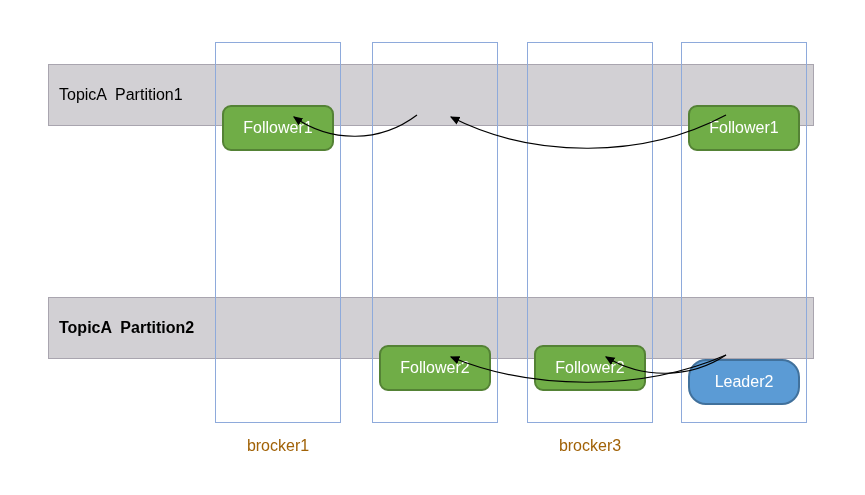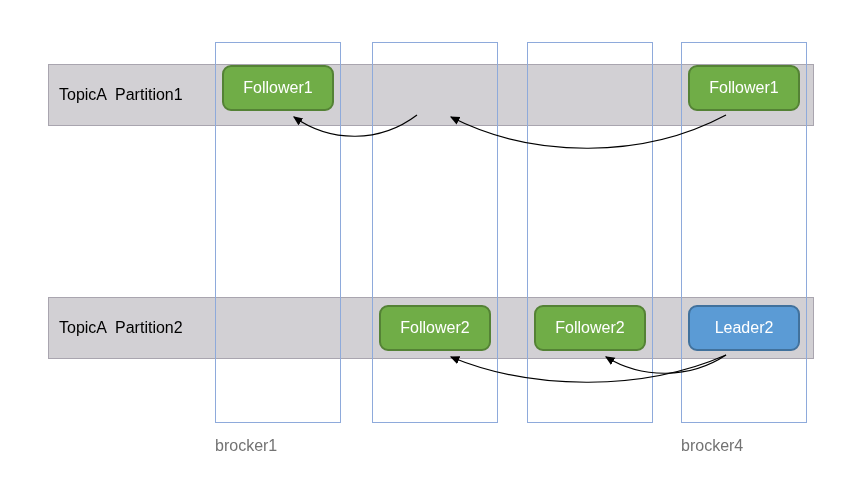--- a/index.html
+++ b/index.html
@@ -43,74 +43,76 @@
     width: 112px;
     height: 46px;
     border-radius: 9px;
     box-sizing: border-box;
     color: #ffffff;
     font-size: 16px;
     display: flex;
     align-items: center;
     justify-content: center;
     white-space: nowrap;
+    margin-top: 40px;
   }
   .node.follower {
     background: var(--follower-fill, #70ad47);
     border: 2px solid var(--follower-border, #548235);
   }
   .node.leader {
     background: var(--leader-fill, #5b9bd5);
     border: 2px solid var(--leader-border, #41719c);
   }
   .broker-label {
     position: absolute;
     top: 437px;
     width: 126px;
+    text-align: center;
     font-size: 16px;
-    color: #737373;
+    color: #a16207;
   }
   svg.arrow-layer {
     position: absolute;
     left: 0;
     top: 0;
     pointer-events: none;
   }
 </style>
 </head>
 <body>
 
 <div class="stage">
 
   <div class="band" id="band-0" style="top: 40px; margin-top: 24px;">
     <span class="band-label">TopicA  Partition1</span>
   </div>
-  <div class="band" id="band-1" style="top: 297px;">
+  <div class="band" id="band-1" style="top: 297px; font-weight: bold;">
     <span class="band-label">TopicA  Partition2</span>
   </div>
 
   <div class="broker" style="left: 215px;"></div>
   <div class="broker" style="left: 372px;"></div>
   <div class="broker" style="left: 527px;"></div>
   <div class="broker" style="left: 681px;"></div>
 
   <div class="node follower" style="left: 222px; top: 65px;">Follower1</div>
   <div class="node follower" style="left: 688px; top: 65px;">Follower1</div>
   <div class="node follower" style="left: 379px; top: 305px;">Follower2</div>
   <div class="node follower" style="left: 534px; top: 305px;">Follower2</div>
-  <div class="node leader" style="left: 688px; top: 305px;">Leader2</div>
+  <div class="node leader" style="left: 688px; top: 319px; border-radius: 18px;">Leader2</div>
 
   <svg class="arrow-layer" id="arrow-layer" width="865" height="495">
     <defs>
       <marker id="arrowhead" markerWidth="9" markerHeight="8" refX="7" refY="3.5" orient="auto">
         <path d="M0,0 L8,3.5 L0,7 Z" fill="#000000"></path>
       </marker>
     </defs>
   <path d="M 417 115 C 380.1 143, 330.9 143, 294 117" fill="none" stroke="#000000" stroke-width="1.2" marker-end="url(#arrowhead)"></path>
       <path d="M 726 115 C 643.5 159, 533.5 159, 451 117" fill="none" stroke="#000000" stroke-width="1.2" marker-end="url(#arrowhead)"></path>
       <path d="M 726 355 C 643.5 391, 533.5 391, 451 357" fill="none" stroke="#000000" stroke-width="1.2" marker-end="url(#arrowhead)"></path>
       <path d="M 726 355 C 690 379, 642 379, 606 357" fill="none" stroke="#000000" stroke-width="1.2" marker-end="url(#arrowhead)"></path>
     </svg>
 
   <div class="broker-label" style="left: 215px;">brocker1</div>
-  <div class="broker-label" style="left: 681px;">brocker4</div>
+  <div class="broker-label" style="left: 527px;">brocker3</div>
 
 </div>
 
 </body></html>

